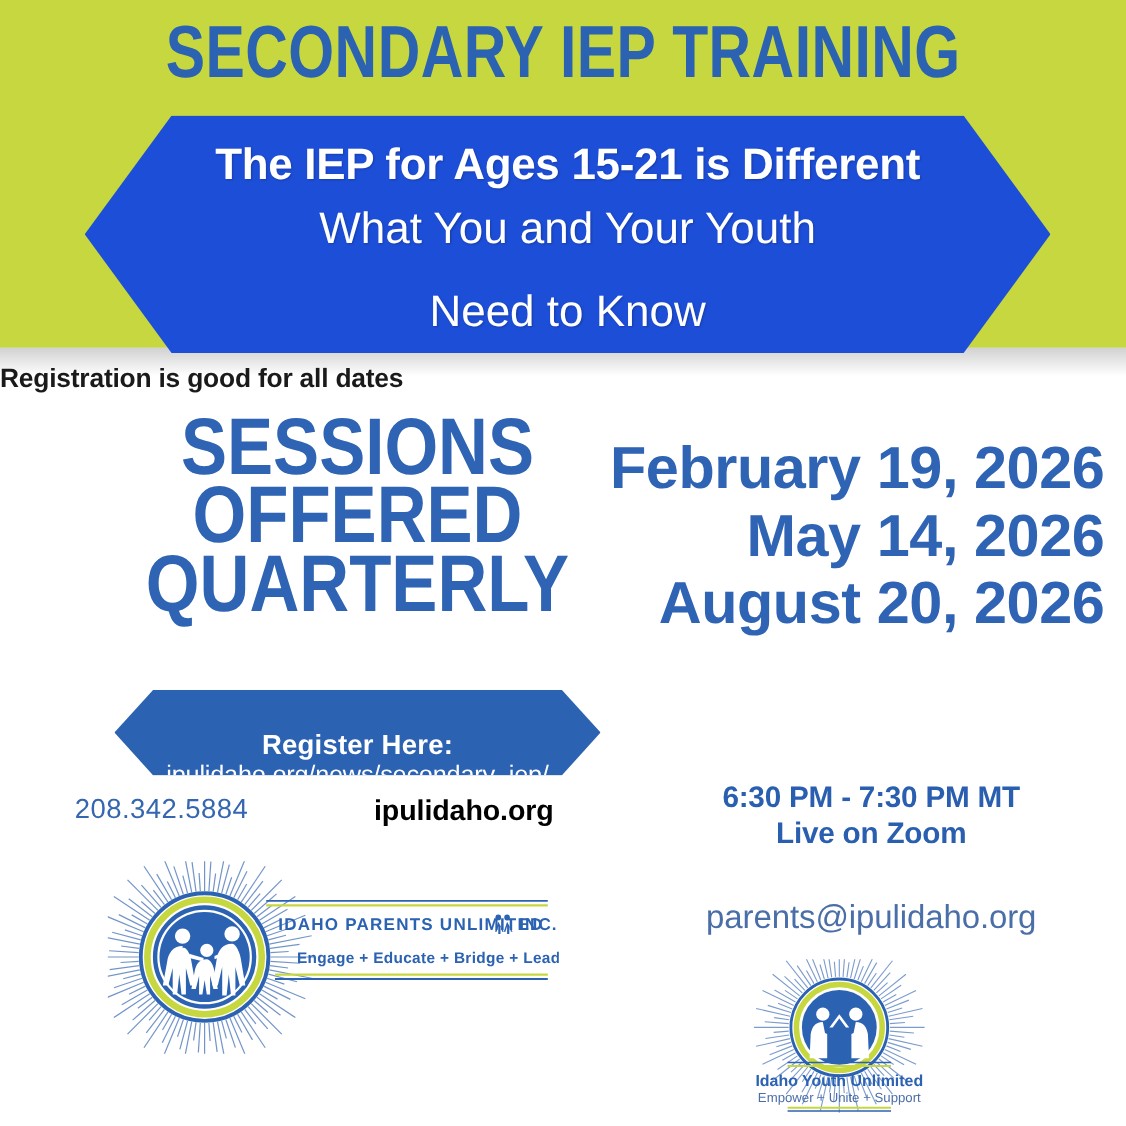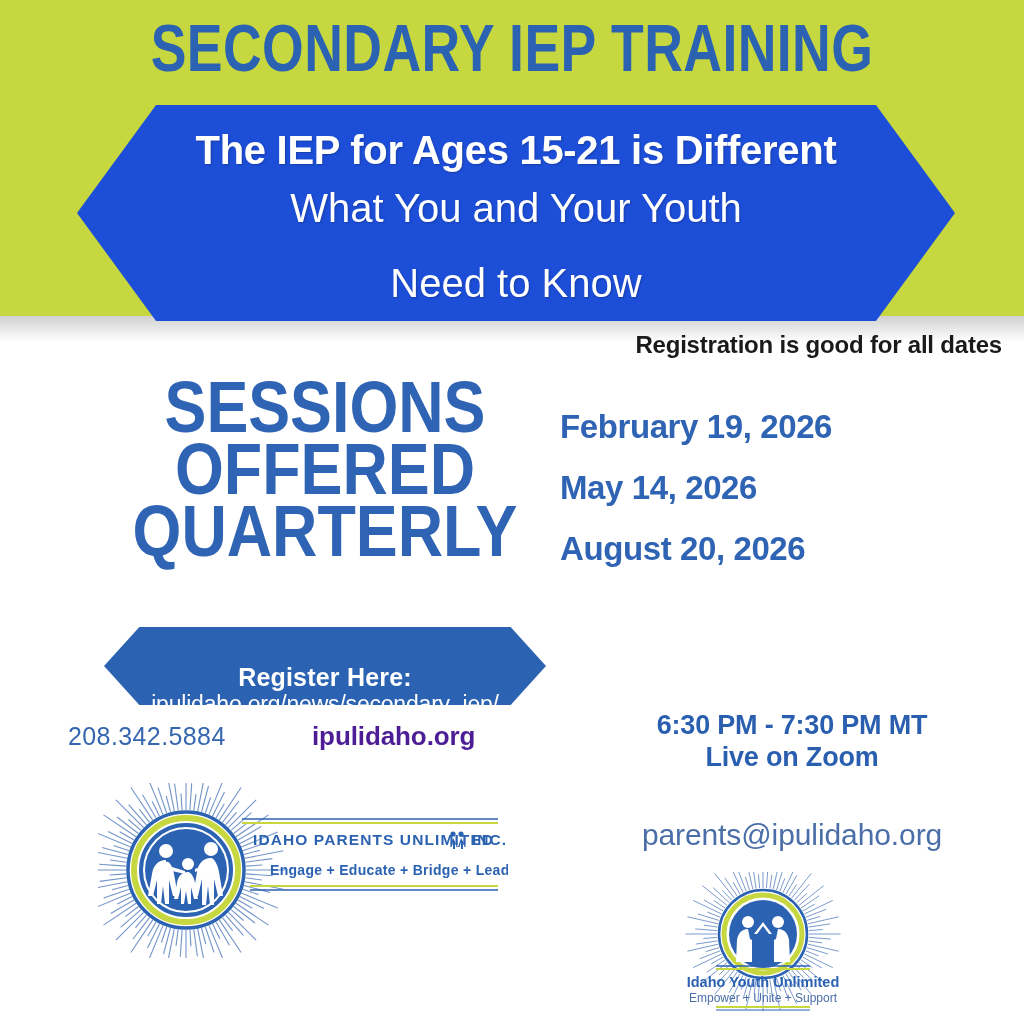--- a/index.html
+++ b/index.html
@@ -55,22 +55,22 @@
     color:#ffffff; font-weight:400; font-size:40px; line-height:55px;
     letter-spacing:0px; white-space:nowrap;
     text-shadow:1px 1px 2px rgba(0,0,0,.22);
     margin-top:20px;
   }
   .hero-line2{ margin-top:8px; }
 
   
   #reg-note{
     position:absolute; left:0; top:331px; width:1002px;
-    text-align:right; color:#1a1a1a; font-weight:bold;
-    font-size:24px; letter-spacing:-.2px;padding-left:40px;
+    text-align:left; color:#1a1a1a; font-weight:bold;
+    font-size:24px; letter-spacing:-.2px;
   }
 
   
   #sessions-block{
     position:absolute; left:90px; top:376px; width:470px;
     text-align:center;
     color:#2f63b3;
     font-family:"Liberation Sans Narrow","Liberation Sans", sans-serif;
     font-weight:bold;
     font-size:73px;
@@ -97,29 +97,29 @@
   #register-url{
     color:#fff; font-size:23px; line-height:27px; text-decoration:underline;
     letter-spacing:-.2px;
   }
 
   #phone{
     position:absolute; left:68px; top:722px; width:200px;
     color:#3566b0; font-size:25px; letter-spacing:.4px; text-align:left;
   }
   #website{
-    position:absolute; left:312px; top:721px; width:230px;
-    color:#4c1d95; font-size:26px; font-weight:bold; letter-spacing:-.1px; text-align:left;
+    position:absolute; left:340px; top:721px; width:230px;
+    color:#000000; font-size:26px; font-weight:bold; letter-spacing:-.1px; text-align:left;
   }
 
   
   #dates{
-    position:absolute; left:560px; top:396px; width:464px;
-    text-align:left; color:#2f63b3; font-weight:bold;
-    font-size:33px; line-height:61px; letter-spacing:-.4px;
+    position:absolute; left:540px; top:396px; width:464px;
+    text-align:right; color:#2f63b3; font-weight:bold;
+    font-size:54px; line-height:61px; letter-spacing:-.4px;
   }
   #dates div{ white-space:nowrap; }
 
   #time-block{
     position:absolute; left:560px; top:677px; width:464px;
     text-align:center; color:#2a5fb0; font-weight:bold;
     font-size:27px; line-height:32px; letter-spacing:-.2px;margin-top:32px;
   }
 
   #email{

